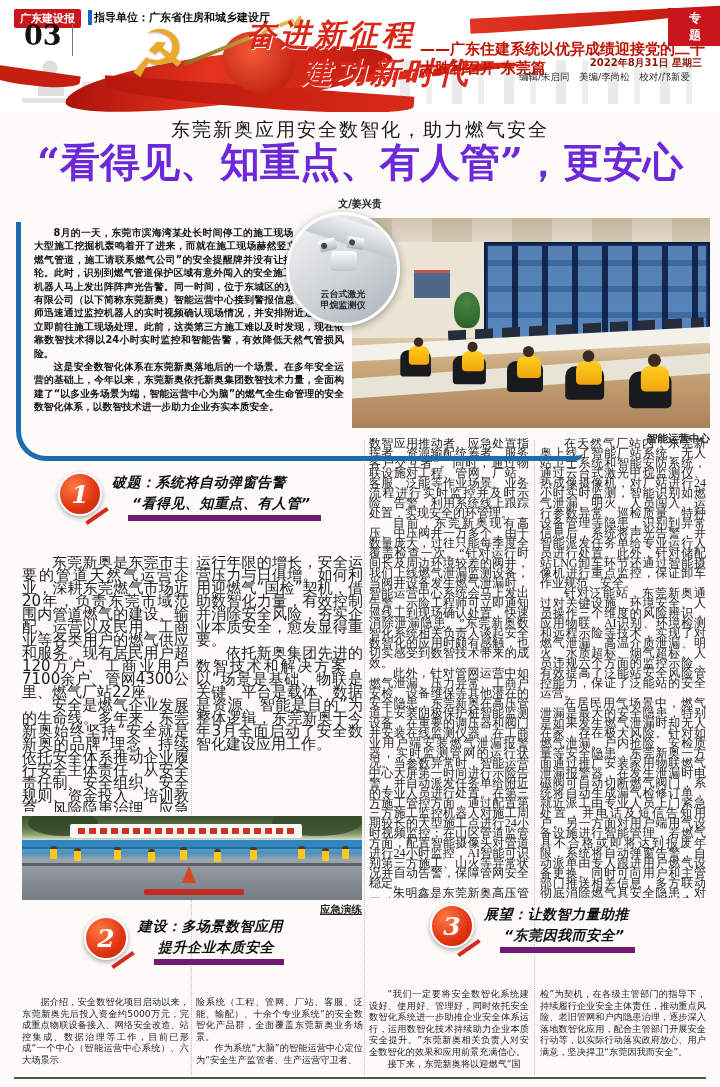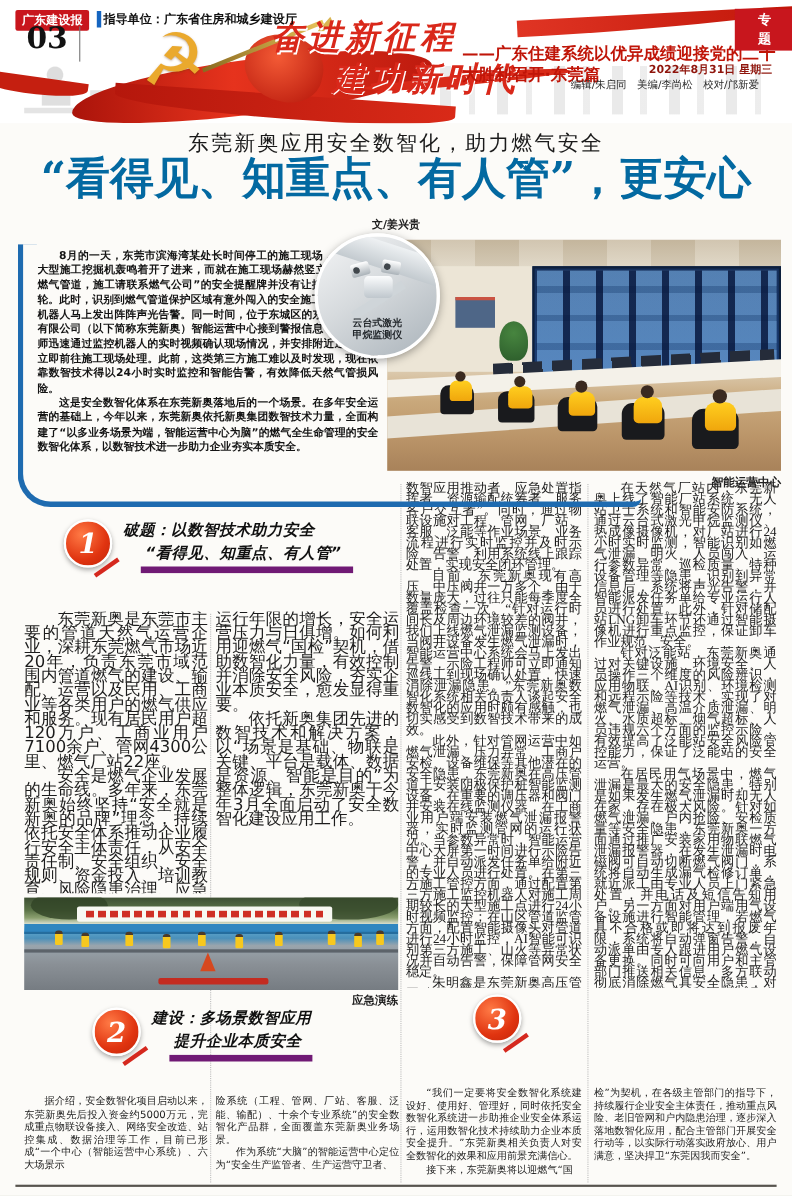--- a/index.html
+++ b/index.html
@@ -57,21 +57,21 @@
     font:italic 900 30px/1.1 "DejaVu Serif",serif;letter-spacing:4px;text-shadow:1px 1px 0 #fff;}
   .cal2{position:absolute;left:302px;top:56px;z-index:5;color:#d9281a;
     font:italic 900 30px/1.1 "DejaVu Serif",serif;letter-spacing:4px;text-shadow:1px 1px 0 #fff;}
   .banner-sub{position:absolute;left:420px;top:40px;width:292px;z-index:5;color:#c01508;
     font-size:15px;font-weight:900;letter-spacing:0;}
 
   
   .kicker{position:absolute;left:0;top:117px;width:720px;text-align:center;z-index:4;
     font-size:19px;color:#1a1a1a;letter-spacing:2px;font-weight:500;}
   .main-title{position:absolute;left:0;top:138px;width:720px;text-align:center;z-index:4;
-    font:900 40px/1.2 "DejaVu Serif",serif;color:#0369a1;}
+    font:900 40px/1.2 "DejaVu Serif",serif;color:#6d28d9;}
   .byline{position:absolute;left:0;top:197px;width:720px;text-align:center;z-index:4;
     font-size:10px;font-weight:bold;color:#222;}
 
   
   .intro-frame{position:absolute;left:16px;top:222px;width:562px;height:234px;
     border-left:5px solid #1e6bb0;border-bottom:5px solid #1e6bb0;
     border-bottom-left-radius:30px;border-bottom-right-radius:8px;z-index:1;}
   .intro-text{position:absolute;left:34px;top:226px;width:310px;height:224px;overflow:hidden;
     font-size:9.8px;line-height:13.4px;font-weight:700;color:#141414;text-align:justify;z-index:2;}
   .intro-text p{margin:0;text-indent:2em;}
@@ -156,21 +156,21 @@
     background:repeating-linear-gradient(90deg,#cf2f25 0 7px,transparent 7px 11px);}
   .p2-roof{position:absolute;left:0;top:24px;width:340px;height:9px;background:#2f86c0;
     box-shadow:inset 0 -2px 0 #246d9e;}
   .fig{position:absolute;width:7px;height:13px;border-radius:3px 3px 1px 1px;
     background:linear-gradient(#4a3a2a 0 3px,#f7c81e 3px);}
   .p2-edge{position:absolute;left:0;top:47px;width:340px;height:3px;background:#5c636a;}
   .p2-cone{position:absolute;left:160px;top:50px;width:0;height:0;
     border-left:7px solid transparent;border-right:7px solid transparent;border-bottom:17px solid #d6481f;}
   .p2-redline{position:absolute;left:122px;top:73px;width:100px;height:6px;background:#c32b20;border-radius:2px;}
   .photo2-caption{position:absolute;left:22px;top:903px;width:340px;text-align:right;
-    font-size:10.5px;font-weight:bold;color:#222;z-index:4;}
+    font-size:10.5px;font-weight:bold;color:#222;z-index:4;text-decoration:underline;}
 
   .bottom-rule{position:absolute;left:14px;top:1077px;width:692px;height:2px;background:#57544e;}
 </style>
 </head>
 <body>
 
 <div class="page">
 
   <div class="hdr">
     <div class="silh-worker"></div>
@@ -255,21 +255,21 @@
     <div class="dev-cam2"></div>
     <div class="inset-label">
       <div>云台式激光</div>
       <div>甲烷监测仪</div>
     </div>
   </div>
 
   <div class="sec-header" style="left:58px;top:472px;">
     <div class="sec-num">1</div>
     <div class="sec-t">
-      <div class="t1">破题：以数智技术助力安全</div>
+      <div class="t1">破题：系统将自动弹窗告警</div>
       <div class="t2">“看得见、知重点、有人管”</div>
     </div>
   </div>
 
   <div class="vdiv" style="left:191px;top:558px;height:517px;"></div>
   <div class="vdiv" style="left:364px;top:440px;height:635px;"></div>
   <div class="vdiv" style="left:534px;top:440px;height:635px;"></div>
 
   <div class="coltext ct-a" style="left:22px;top:556px;width:167px;height:256px;">
     <p>东莞新奥是东莞市主要的管道天然气运营企业，深耕东莞燃气市场近20年，负责东莞市域范围内管道燃气的建设、输配、运营以及民用、工商业等各类用户的燃气供应和服务。现有居民用户超120万户、工商业用户7100余户、管网4300公里、燃气厂站22座。</p>
@@ -328,20 +328,24 @@
   </div>
 
   <div class="coltext ct-b" style="left:540px;top:438px;width:166px;height:460px;">
     <p>在天然气厂站内，东莞新奥上线了智能厂站系统、无人站卫士系统和智能安防系统，通过云台式激光甲烷监测仪、热成像摄像机，对厂站进行24小时实时监测，智能识别如燃气泄漏、明火、人员闯入、运行参数异常、巡检质量、特种设备管理等隐患，识别到异常信息后，系统将声光告警，并智能派发任务单给专业运行人员进行处置。此外，针对储配站LNG卸车环节还通过智能摄像机进行重点监控，保证卸车作业规范、安全。</p>
     <p>针对泛能站，东莞新奥通过对关键设施、环境安全、人员操作三个维度的风险辨识，应用物联、AI识别、环境检测和远程示险等技术，实现了对燃气泄漏、高温介质泄漏、明火、水质超标、烟气超标、人员违规六个方面的监控示险，有效提高了泛能站安全风险管控能力，保证了泛能站的安全运营。</p>
     <p>在居民用气场景中，燃气泄漏是最大的安全隐患，特别是如果发生燃气泄漏时却无人在家，存在极大风险。针对如燃气泄漏、户内抢险、安检质量等安全隐患，东莞新奥一方面通过推广安装家用物联燃气泄漏报警器，在发生泄漏时电磁阀可自动切断燃气阀门，系统将自动生成漏气检修订单，就近派工由专业人员上门紧急处置，并电话及短信告知用户。另一方面对用户端用气设备设施进行智能管理，若燃气具不合格或即将达到报废年限，系统将自动弹窗告警，自动派单由专人跟进用户燃气设备更换。同时可向用户和主管部门推送相关信息，多方联动彻底消除燃气具安全隐患，对老旧小区的燃气安全极具意义。</p>
   </div>
 
   <div class="sec-header" style="left:430px;top:904px;">
     <div class="sec-num">3</div>
+    <div class="sec-t">
+      <div class="t1">展望：让数智力量助推</div>
+      <div class="t2">“东莞因我而安全”</div>
+    </div>
   </div>
 
   <div class="coltext ct-c" style="left:540px;top:988px;width:166px;height:86px;">
     <p class="cont">检”为契机，在各级主管部门的指导下，持续履行企业安全主体责任，推动重点风险、老旧管网和户内隐患治理，逐步深入落地数智化应用，配合主管部门开展安全行动等，以实际行动落实政府放心、用户满意，坚决捍卫“东莞因我而安全”。</p>
   </div>
 
   <div class="coltext ct-c" style="left:369px;top:988px;width:160px;height:86px;">
     <p>“我们一定要将安全数智化系统建设好、使用好、管理好，同时依托安全数智化系统进一步助推企业安全体系运行，运用数智化技术持续助力企业本质安全提升。”东莞新奥相关负责人对安全数智化的效果和应用前景充满信心。</p>
     <p>接下来，东莞新奥将以迎燃气“国</p>
   </div>

